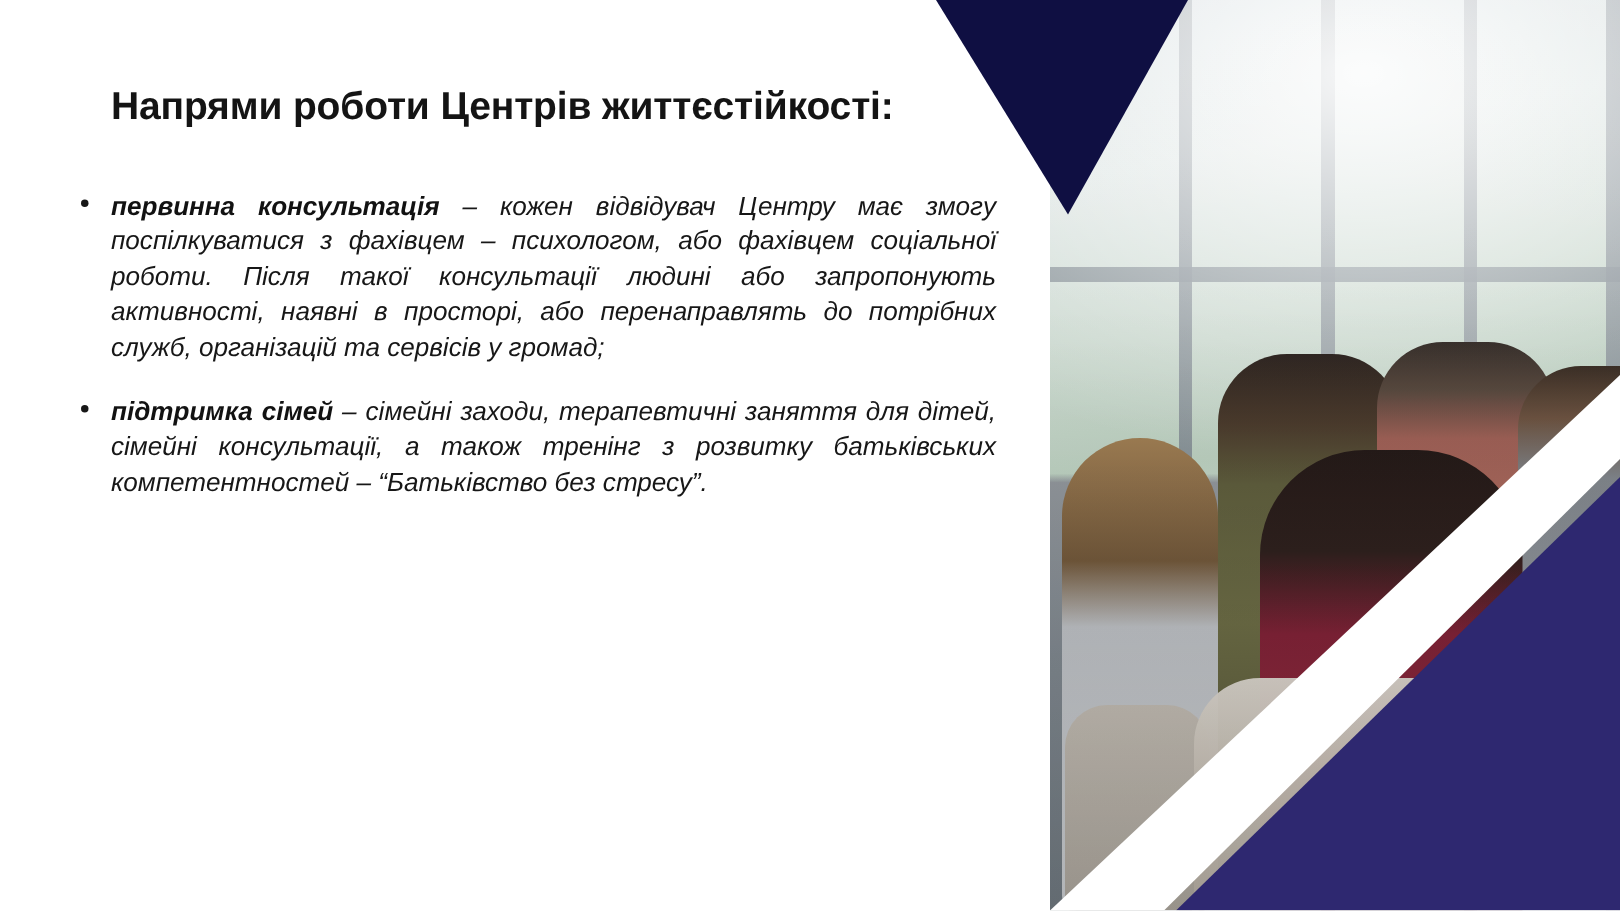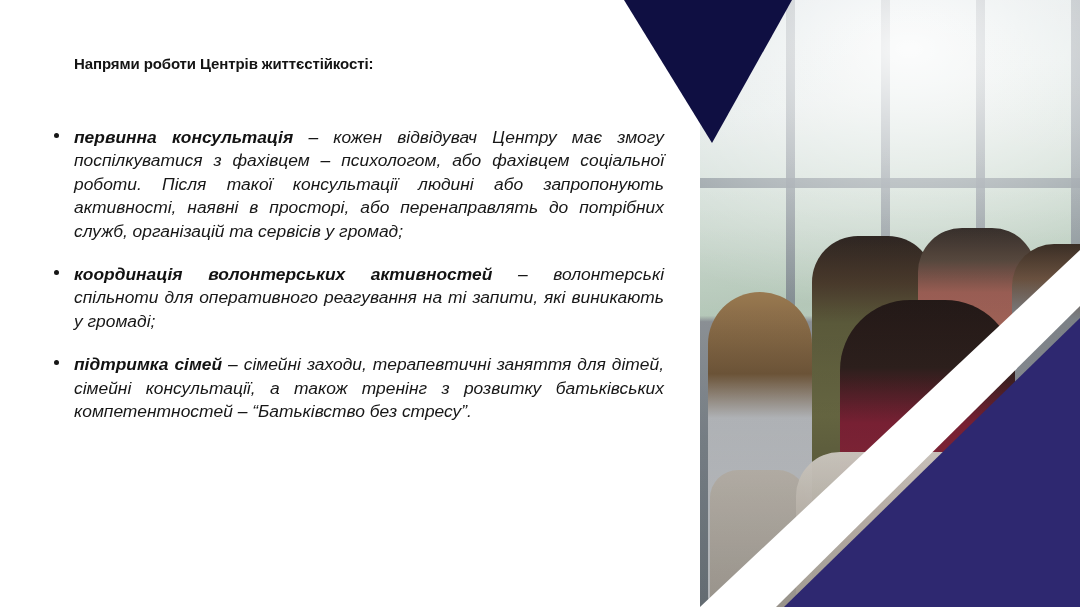--- a/index.html
+++ b/index.html
@@ -26,21 +26,21 @@
     top: 0;
     width: 690px;
     height: 607px;
     z-index: 5;
   }
   .slide-title {
     position: absolute;
     left: 74px;
     top: 55px;
     width: 600px;
-    font-size: 15px;
+    font-size: 26px;
     font-weight: bold;
     color: #141414;
     letter-spacing: -0.1px;
     line-height: 1.2;
   }
   .bullet-list {
     position: absolute;
     left: 48px;
     top: 126px;
     width: 616px;
@@ -198,24 +198,20 @@
     <div class="slide-title">Напрями роботи Центрів життєстійкості:</div>
 
     <ul class="bullet-list">
 
       <li class="bullet-item">
         <span class="bullet-dot"></span>
         <span class="bullet-term">первинна консультація</span><span class="bullet-body"> – кожен відвідувач Центру має змогу поспілкуватися з фахівцем – психологом, або фахівцем соціальної роботи. Після такої консультації людині або запропонують активності, наявні в просторі, або перенаправлять до потрібних служб, організацій та сервісів у громад;</span>
       </li>
 
 
-      <li class="bullet-item">
-        <span class="bullet-dot"></span>
-        <span class="bullet-term">координація волонтерських активностей</span><span class="bullet-body"> – волонтерські спільноти для оперативного реагування на ті запити, які виникають у громаді;</span>
-      </li>
 
       <li class="bullet-item">
         <span class="bullet-dot"></span>
         <span class="bullet-term">підтримка сімей</span><span class="bullet-body"> – сімейні заходи, терапевтичні заняття для дітей, сімейні консультації, а також тренінг з розвитку батьківських компетентностей – “Батьківство без стресу”.</span>
       </li>
 
     </ul>
   </div>
 
 </div>

